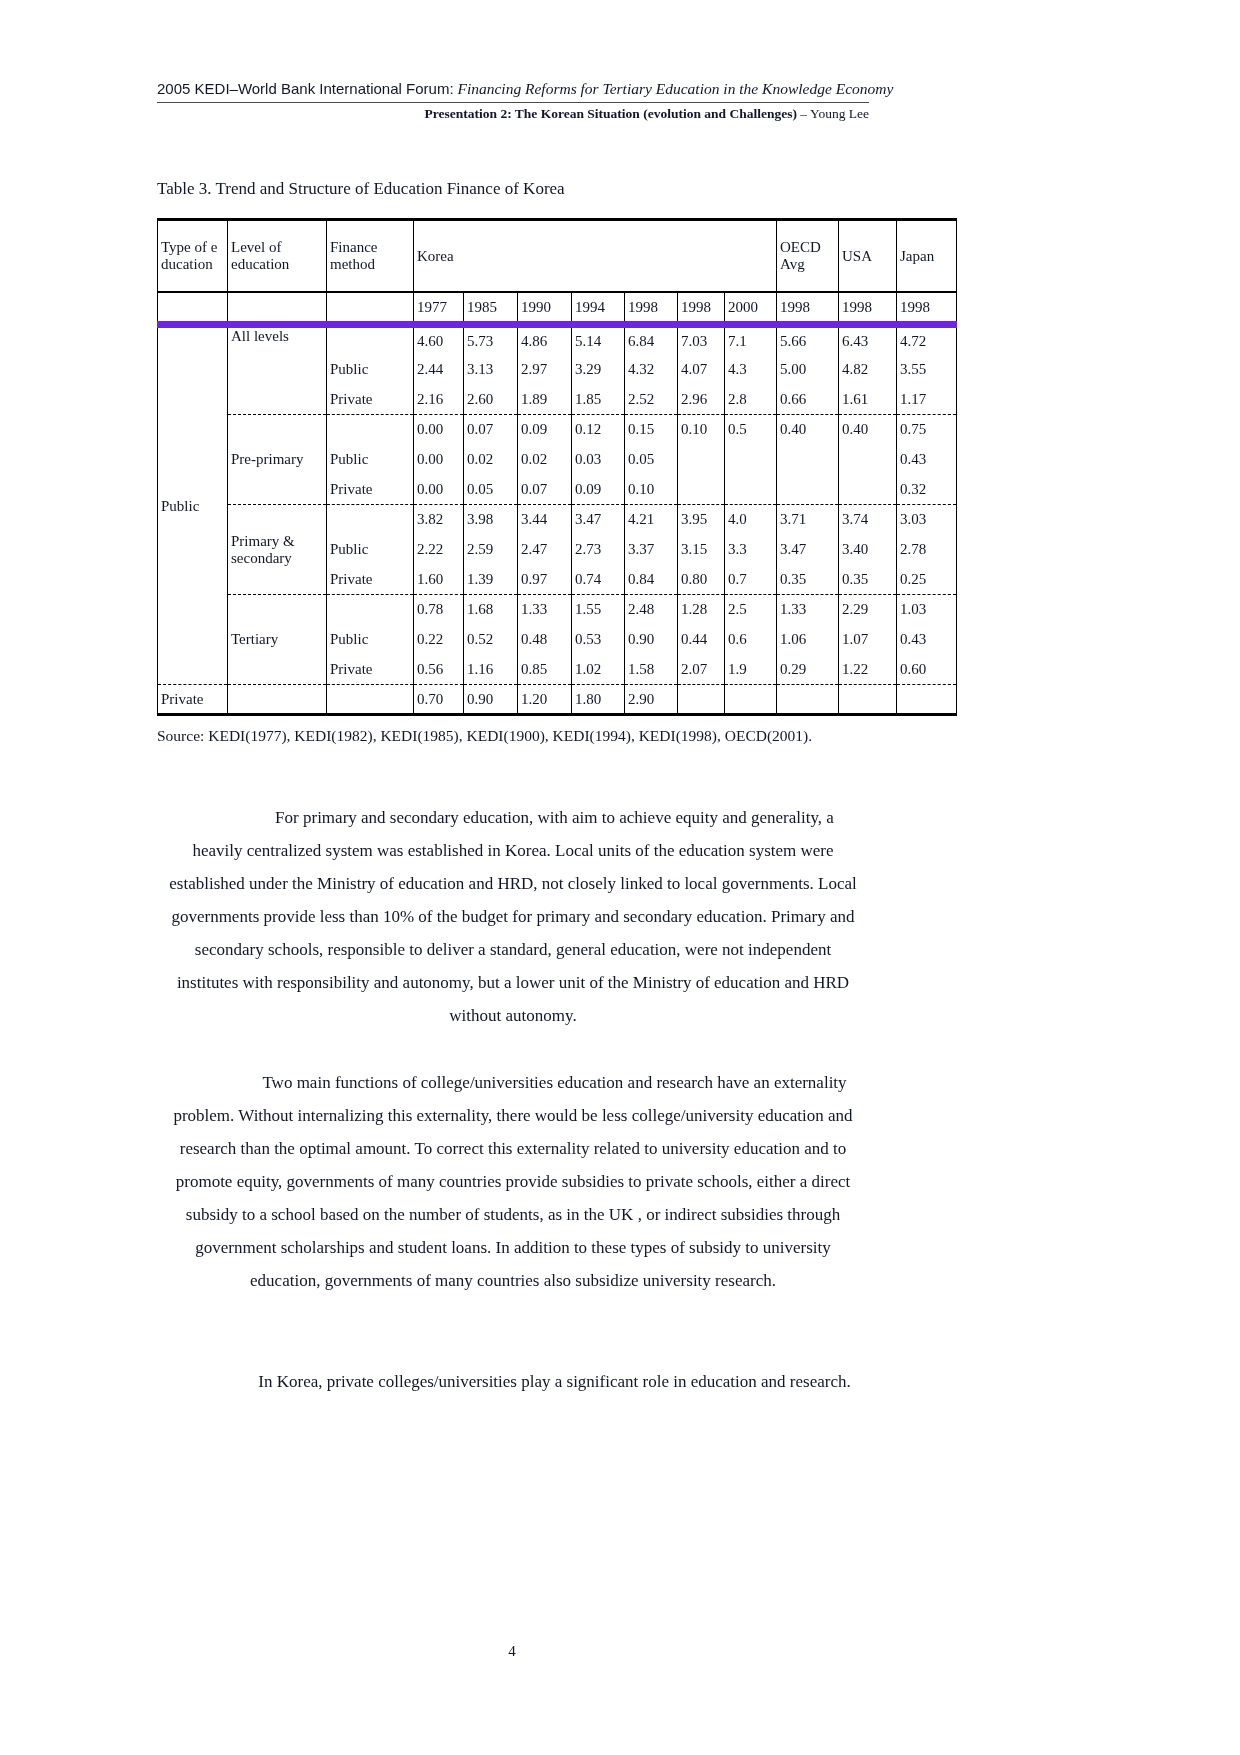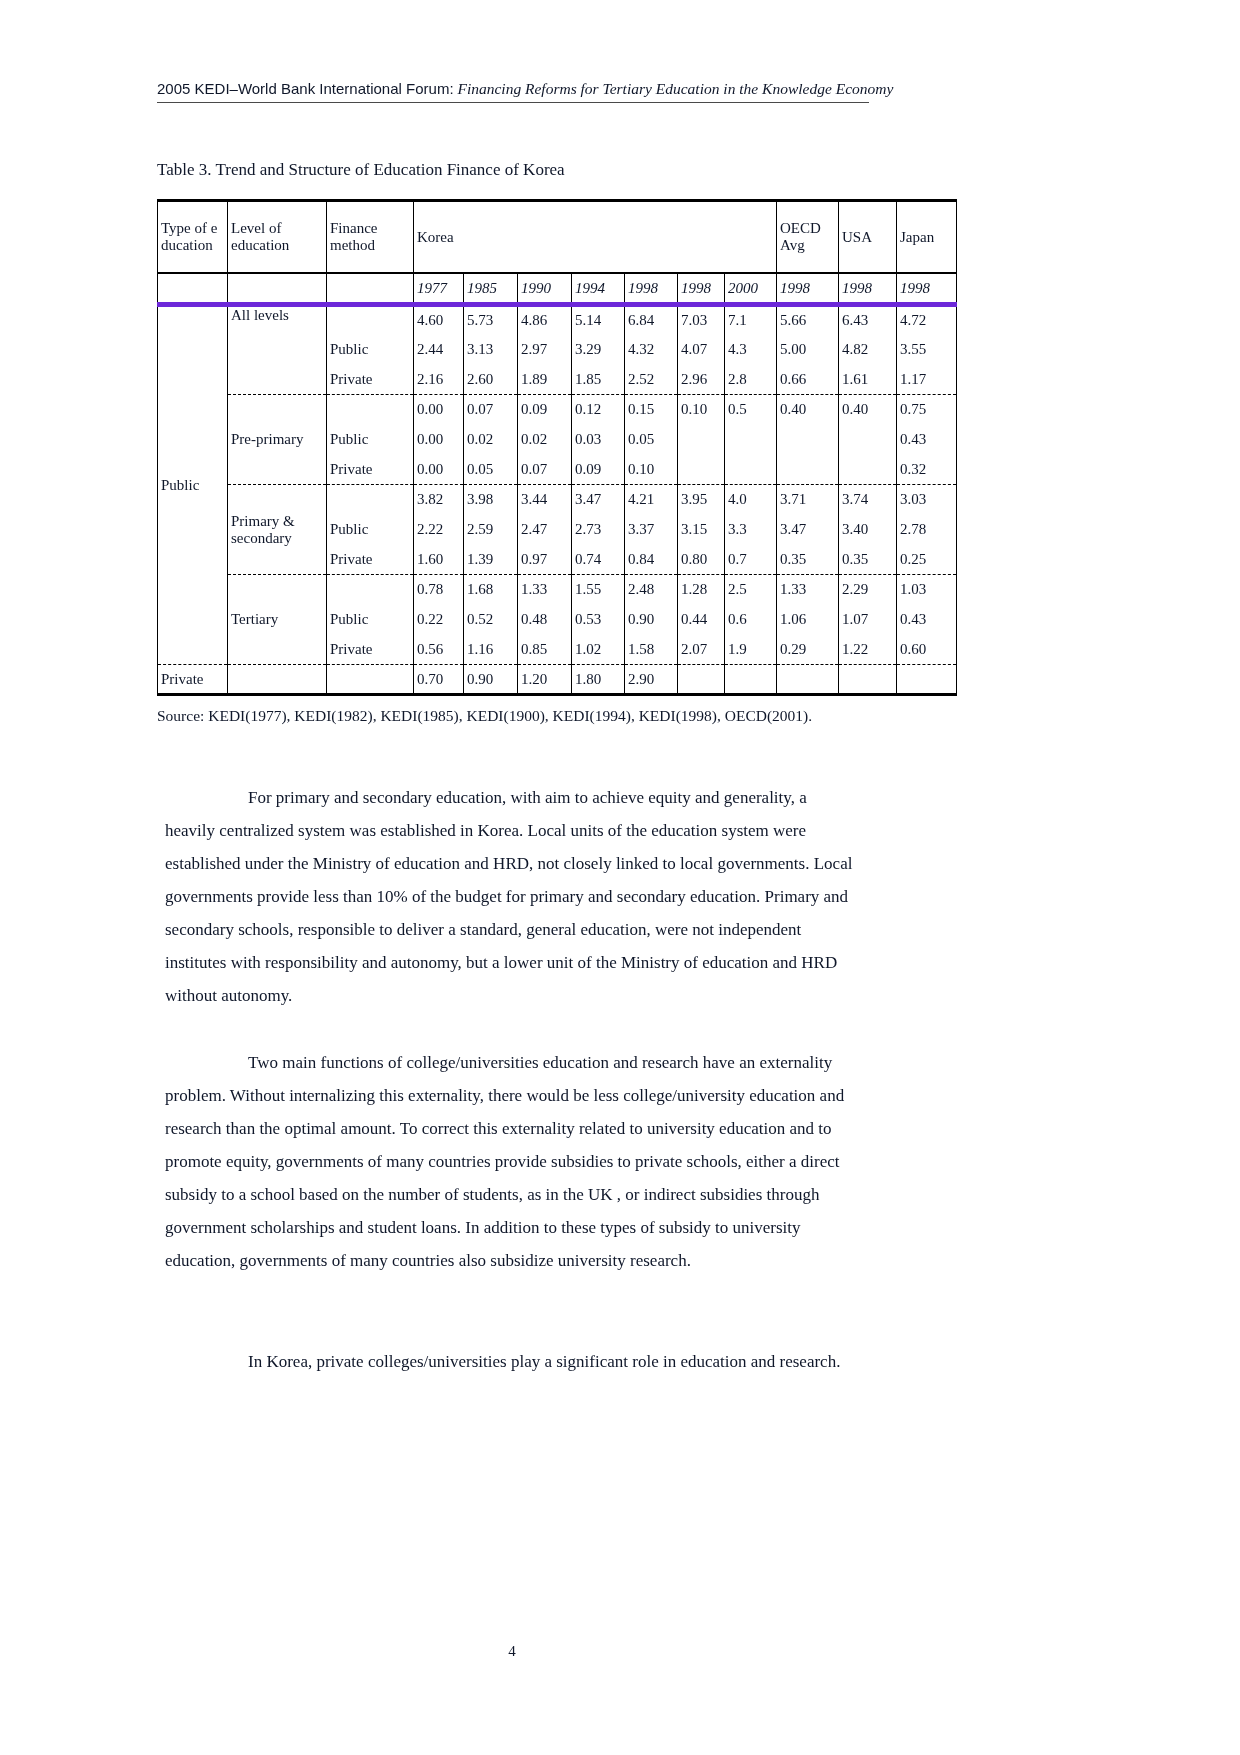--- a/index.html
+++ b/index.html
@@ -37,45 +37,46 @@
     border-left:1px solid #000;
     border-right:1px solid #000;
     font-weight:normal;
     text-align:left;
     padding:0 3px;
     overflow:hidden;
     vertical-align:middle;
   }
   tr.thr th{height:70px;border-bottom:2px solid #000;vertical-align:middle;}
   th.c-type{word-break:break-all;}
-  tr.yr th{height:28px;border-bottom:5px solid #6d28d9;font-style:italic;}
+  tr.yr th{height:28px;border-bottom:7px solid #6d28d9;}
   tbody tr{height:30px;}
   td.type-cell{vertical-align:top;padding-top:4px;}
   td.type-cell.v-mid{vertical-align:middle;padding-top:0;}
   td.level-cell{vertical-align:middle;}
   td.level-cell.v-top{vertical-align:top;}
   td.num-cell{text-align:right;padding-right:5px;}
   td.b{font-weight:bold;}
   tr.dashed-top td{border-top:1.5px dashed #000;}
   
   .source{font-size:15.5px;margin-top:11px;}
-  .body-p{font-size:17px;line-height:33px;margin:8px;text-indent:83px;text-align:left;}
+  .body-p{font-size:17px;line-height:33px;margin:8px;text-indent:83px;text-align:center;}
   .p1{margin-top:56px;}
   .p2{margin-top:34px;}
   .p3{margin-top:68px;}
   .page-num{position:absolute;left:0;right:0;bottom:95px;text-align:center;font-size:15px;}
 </style>
 </head>
 <body>
 
 <div class="page">
 
   <header>
     <div class="hdr-line1"><span class="hdr-sans">2005 KEDI–World Bank International Forum:</span><span class="hdr-italic"> Financing Reforms for Tertiary Education in the Knowledge Economy</span></div>
     <div class="hdr-rule"></div>
+    <div class="hdr-line2"><span class="hdr-bold">Presentation 2: The Korean Situation (evolution and Challenges)</span><span> – Young Lee</span></div>
   </header>
 
   <div class="table-title">Table 3. Trend and Structure of Education Finance of Korea</div>
 
   <table class="fin">
     <colgroup>
       <col style="width:70px">
         <col style="width:99px">
         <col style="width:87px">
       <col style="width:50px">

